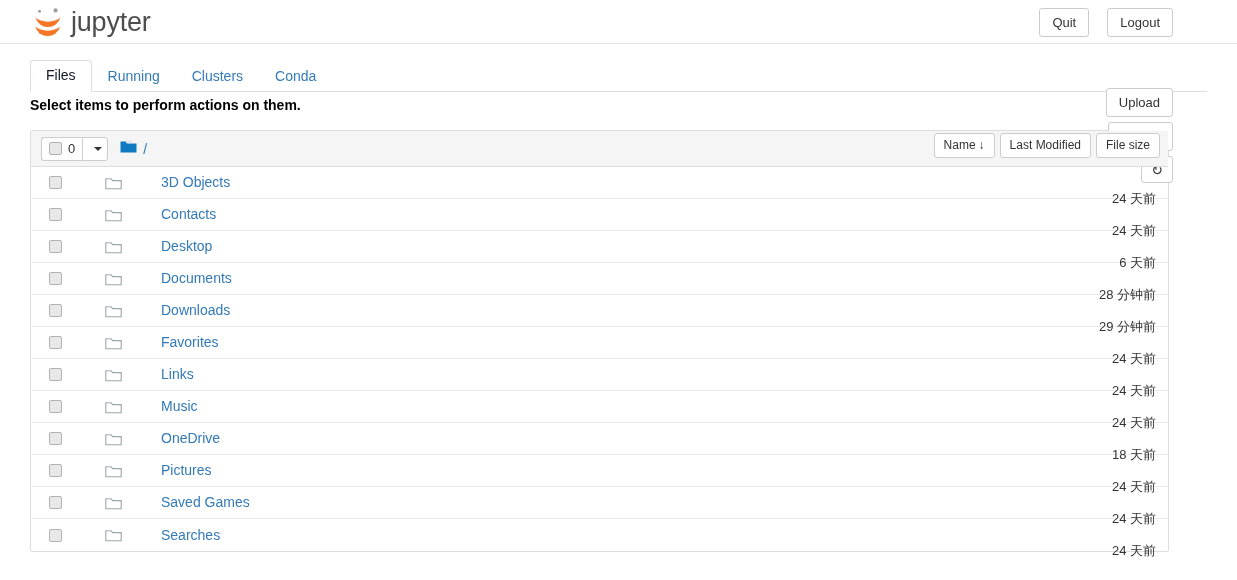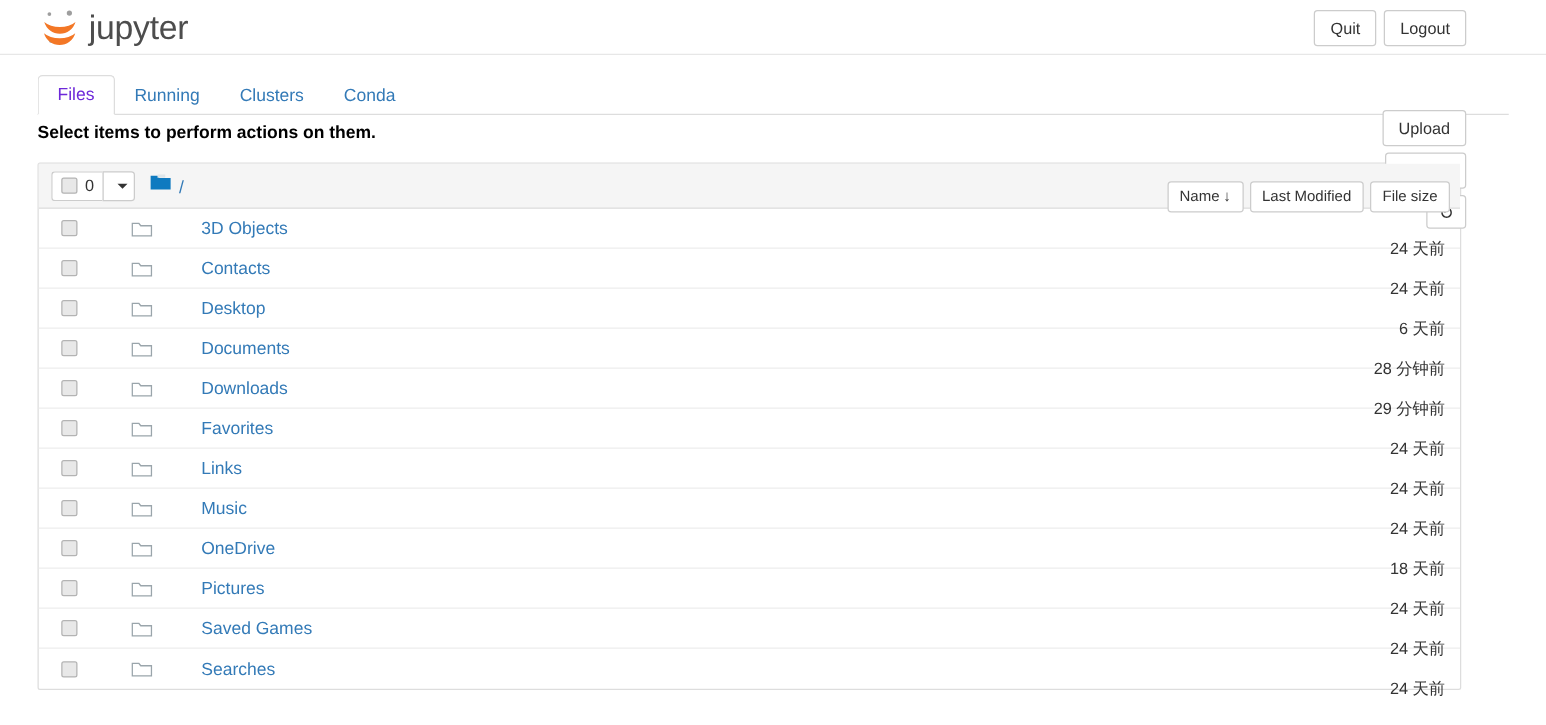--- a/index.html
+++ b/index.html
@@ -38,21 +38,21 @@
     font-weight: 400;
     letter-spacing: -0.2px;
     margin-left: 5px;
     line-height: 1;
   }
   .header-buttons {
     position: absolute;
     right: 64px;
     top: 8px;
     display: flex;
-    gap: 6px;
+    gap: 18px;
   }
 
   .btn {
     font-family: "Liberation Sans", sans-serif;
     font-size: 13px;
     line-height: 1;
     color: #333333;
     background: #ffffff;
     border: 1px solid #cccccc;
     border-radius: 3px;
@@ -83,21 +83,21 @@
     color: #337ab7;
     padding: 6px 15px 7px 15px;
     line-height: 1.2;
     cursor: pointer;
     border: 1px solid transparent;
     border-bottom: none;
     margin-bottom: -1px;
     background: transparent;
   }
   .tab.active {
-    color: #6d28d9;
+    color: #0f172a;
     background: #ffffff;
     border: 1px solid #dddddd;
     border-bottom: 1px solid #ffffff;
     border-radius: 4px 4px 0 0;
     cursor: default;
     margin-top: 24px;
   }
 
   
   .notice-row {
@@ -191,21 +191,21 @@
     display: flex;
     align-items: center;
     gap: 6px;
     margin-left: 12px;
   }
   .crumb-slash { font-size: 14px; color: #337ab7; }
 
   .sort-buttons {
     position: absolute;
     right: 8px;
-    top: 14px;
+    top: 2px;
     display: flex;
     gap: 5px;
   }
   .sort-btn {
     font-size: 12px;
     padding: 5px 9px;
     background: #ffffff;
     border: 1px solid #cccccc;
     border-radius: 3px;
     color: #333333;

